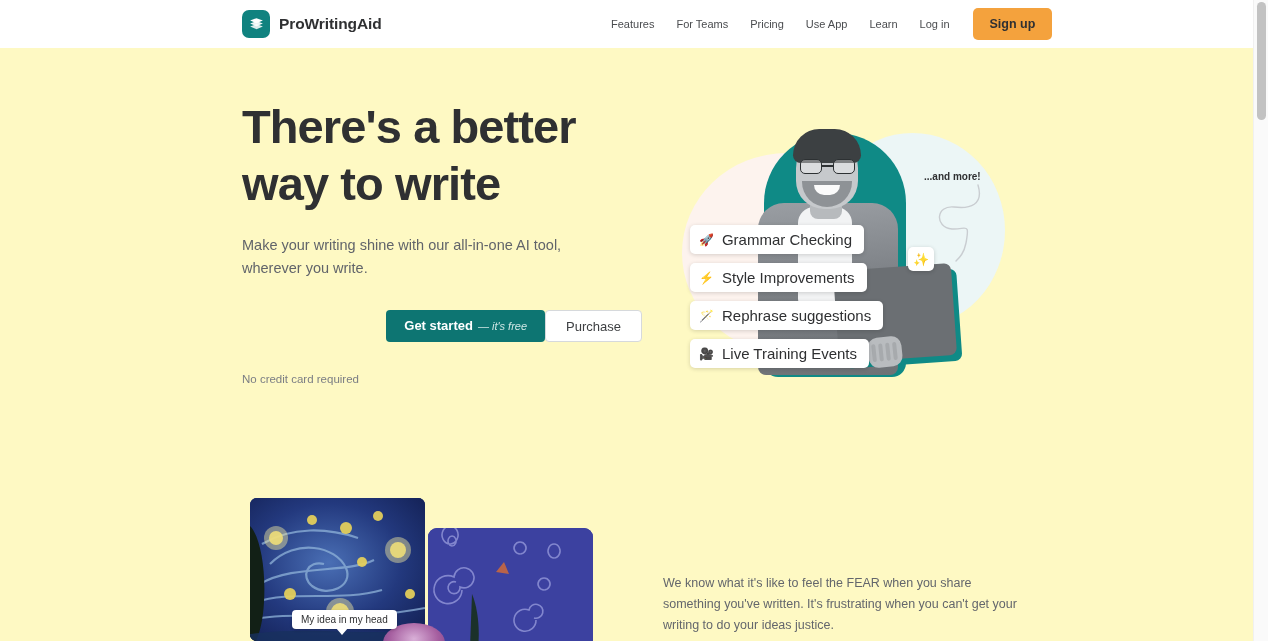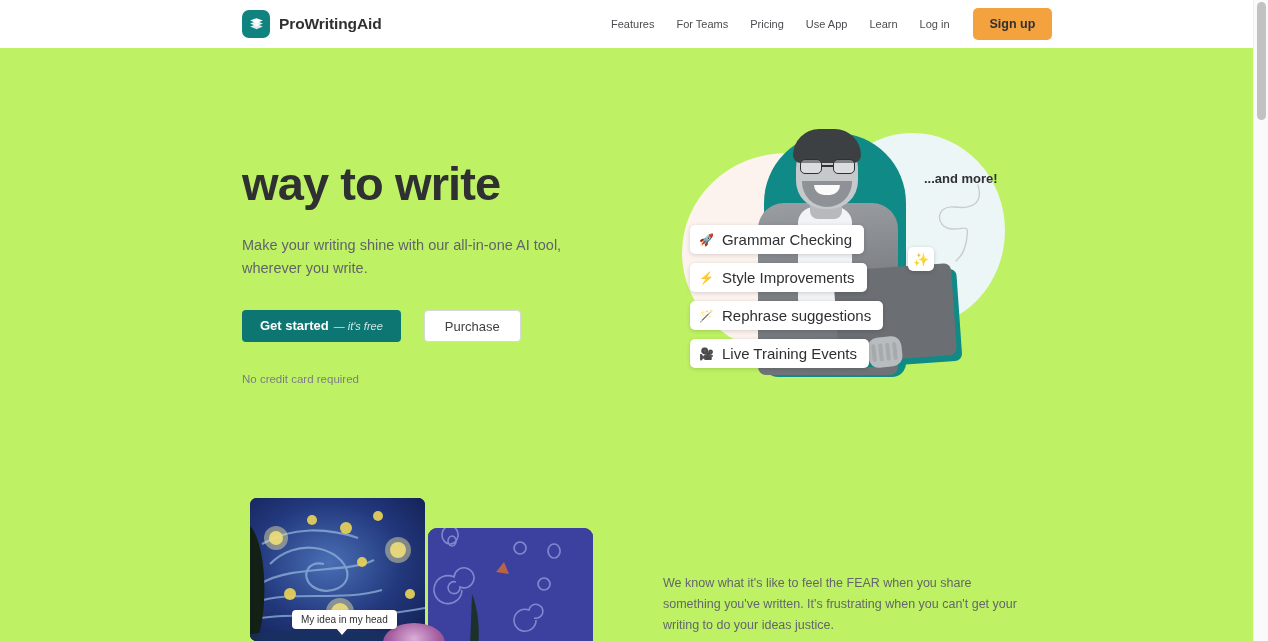--- a/index.html
+++ b/index.html
@@ -10,21 +10,21 @@
     overflow: hidden;
     background: #ffffff;
     font-family: "Liberation Sans", sans-serif;
     -webkit-font-smoothing: antialiased;
   }
 
   .page {
     position: relative;
     width: 1268px;
     height: 641px;
-    background: #bef264;
+    background: #fef9c3;
     overflow: hidden;
   }
 
   
   .scrollbar-track {
     position: absolute;
     top: 0; right: 0;
     width: 15px; height: 641px;
     background: #fafafa;
     border-left: 1px solid #f0f0f0;
@@ -120,21 +120,22 @@
     font-size: 14.5px;
     line-height: 23px;
     color: #61646a;
     width: 330px;
   }
 
   .cta-row {
     margin-top: 30px;
     display: flex;
     align-items: center;
-    gap: 23px;
+    gap: 0;
+    justify-content: flex-end;
   }
   .btn-primary {
     background: #0d7572;
     border: none;
     border-radius: 4px;
     padding: 0 18px;
     height: 32px;
     display: inline-flex;
     align-items: baseline;
     gap: 5px;
@@ -334,21 +335,21 @@
     box-shadow: 0 1px 4px rgba(0,0,0,0.18);
     display: flex;
     align-items: center;
     justify-content: center;
     font-size: 13px;
   }
 
   .and-more {
     position: absolute;
     left: 264px; top: 66px;
-    font-size: 13px;
+    font-size: 10px;
     font-weight: bold;
     color: #2f3032;
     white-space: nowrap;
   }
   .doodle {
     position: absolute;
     left: 266px; top: 78px;
     width: 70px; height: 80px;
   }
 
@@ -447,21 +448,21 @@
       <a class="nav-link" href="#">Use App</a>
       <a class="nav-link" href="#">Learn</a>
       <a class="nav-link" href="#">Log in</a>
       <button class="signup-btn">Sign up</button>
     </nav>
 
   </div>
 
   <div class="hero-copy">
     <h1 class="hero-title">
-      <br>
+      <span>There's a better</span><br>
       <span>way to write</span>
     </h1>
     <p class="hero-sub">Make your writing shine with our all-in-one AI tool, wherever you write.</p>
 
     <div class="cta-row">
       <button class="btn-primary">
         <span class="lead">Get started</span>
         <span class="free">— it's free</span>
       </button>
       <button class="btn-secondary">Purchase</button>

